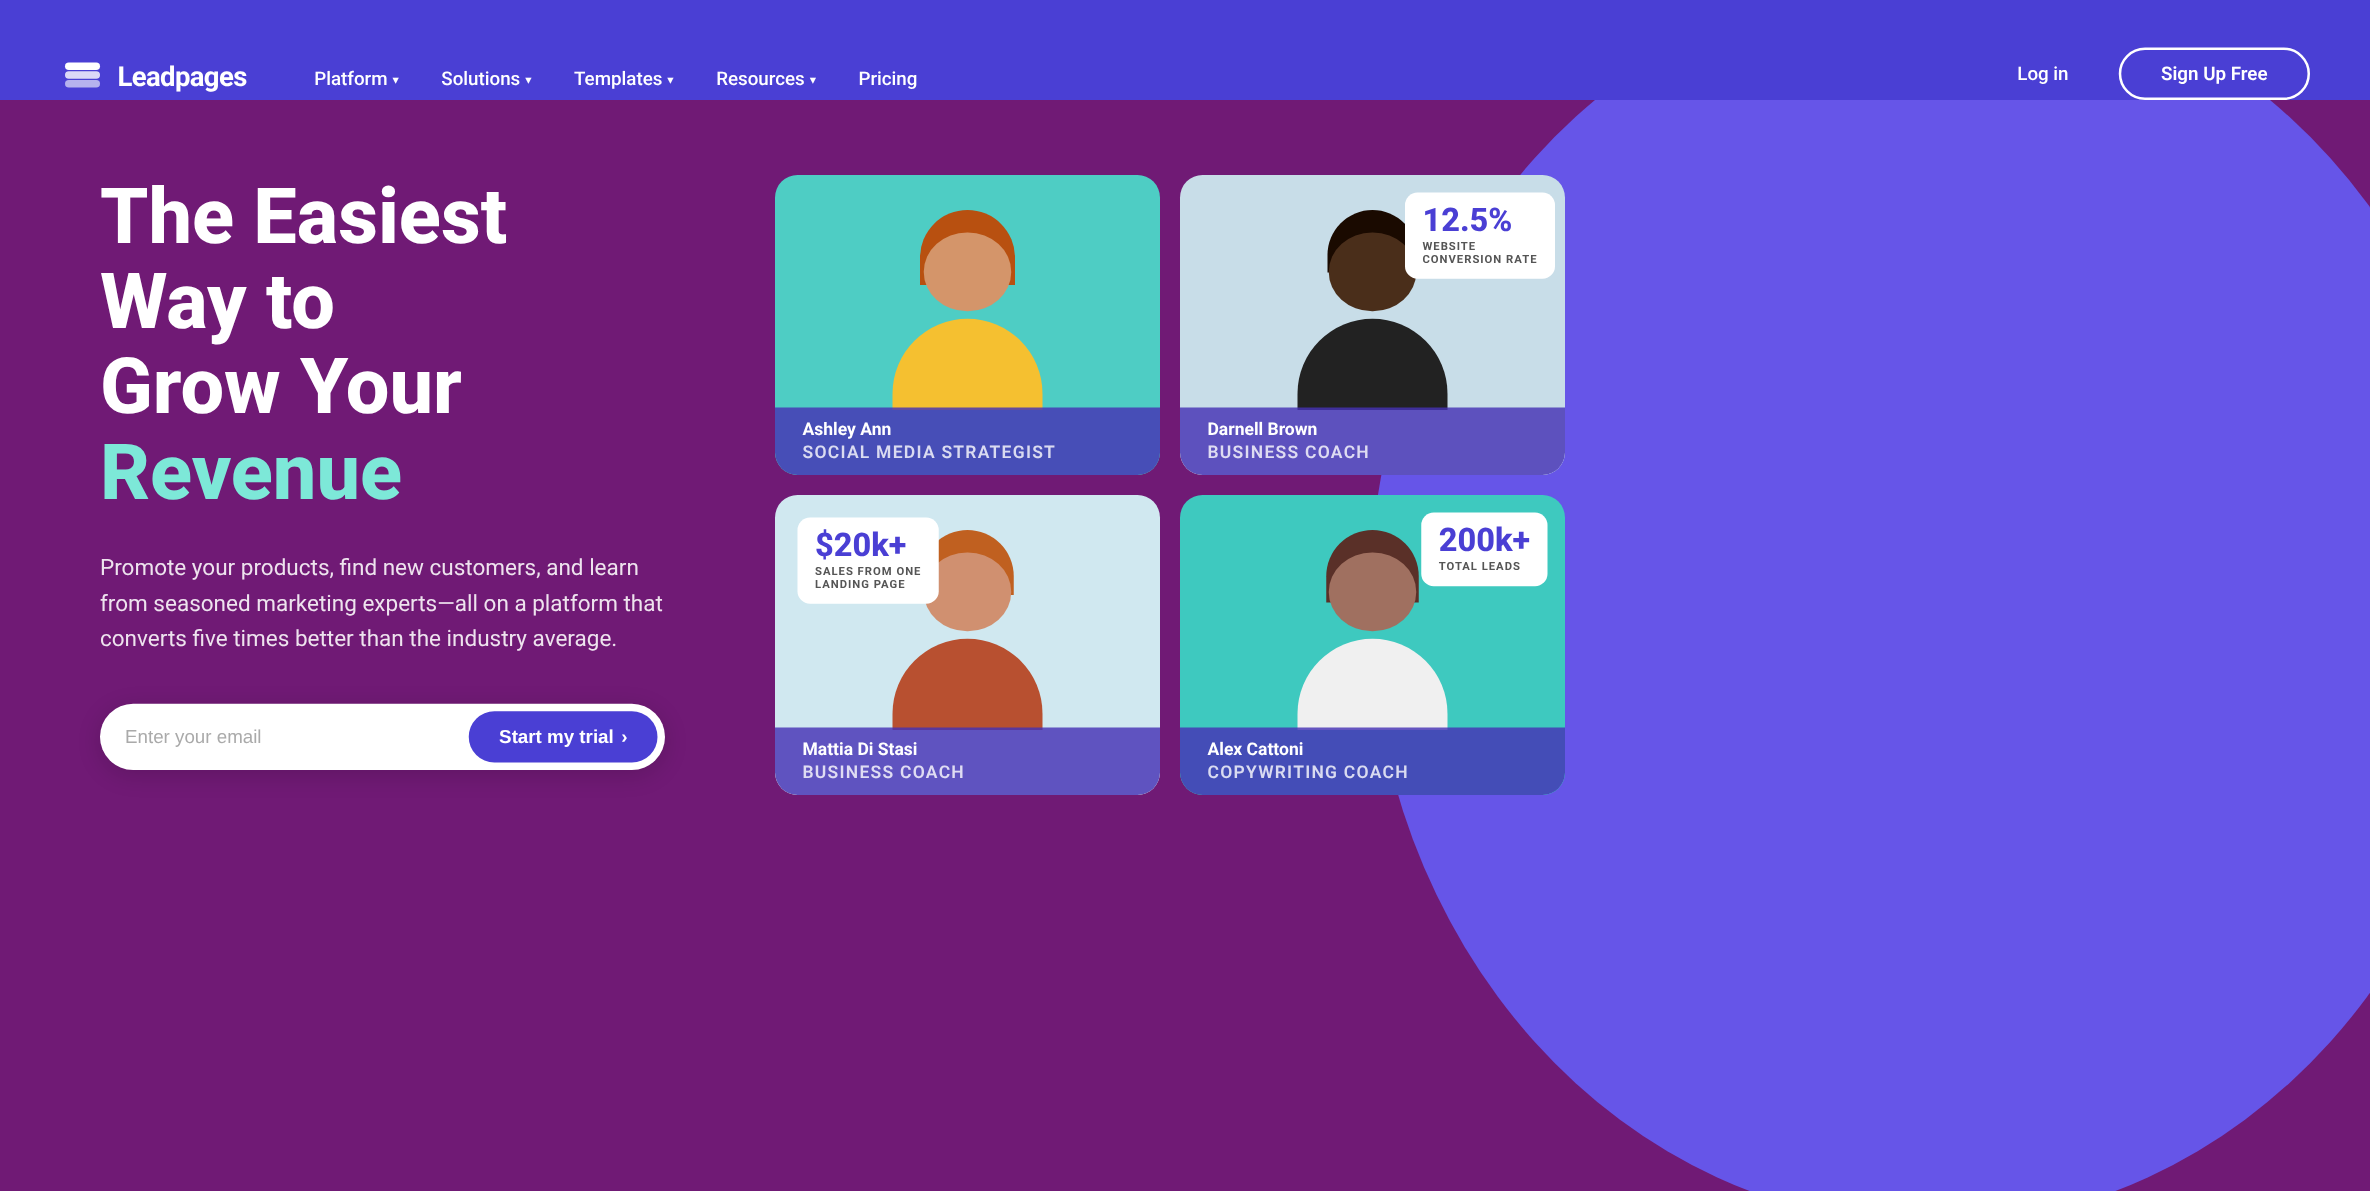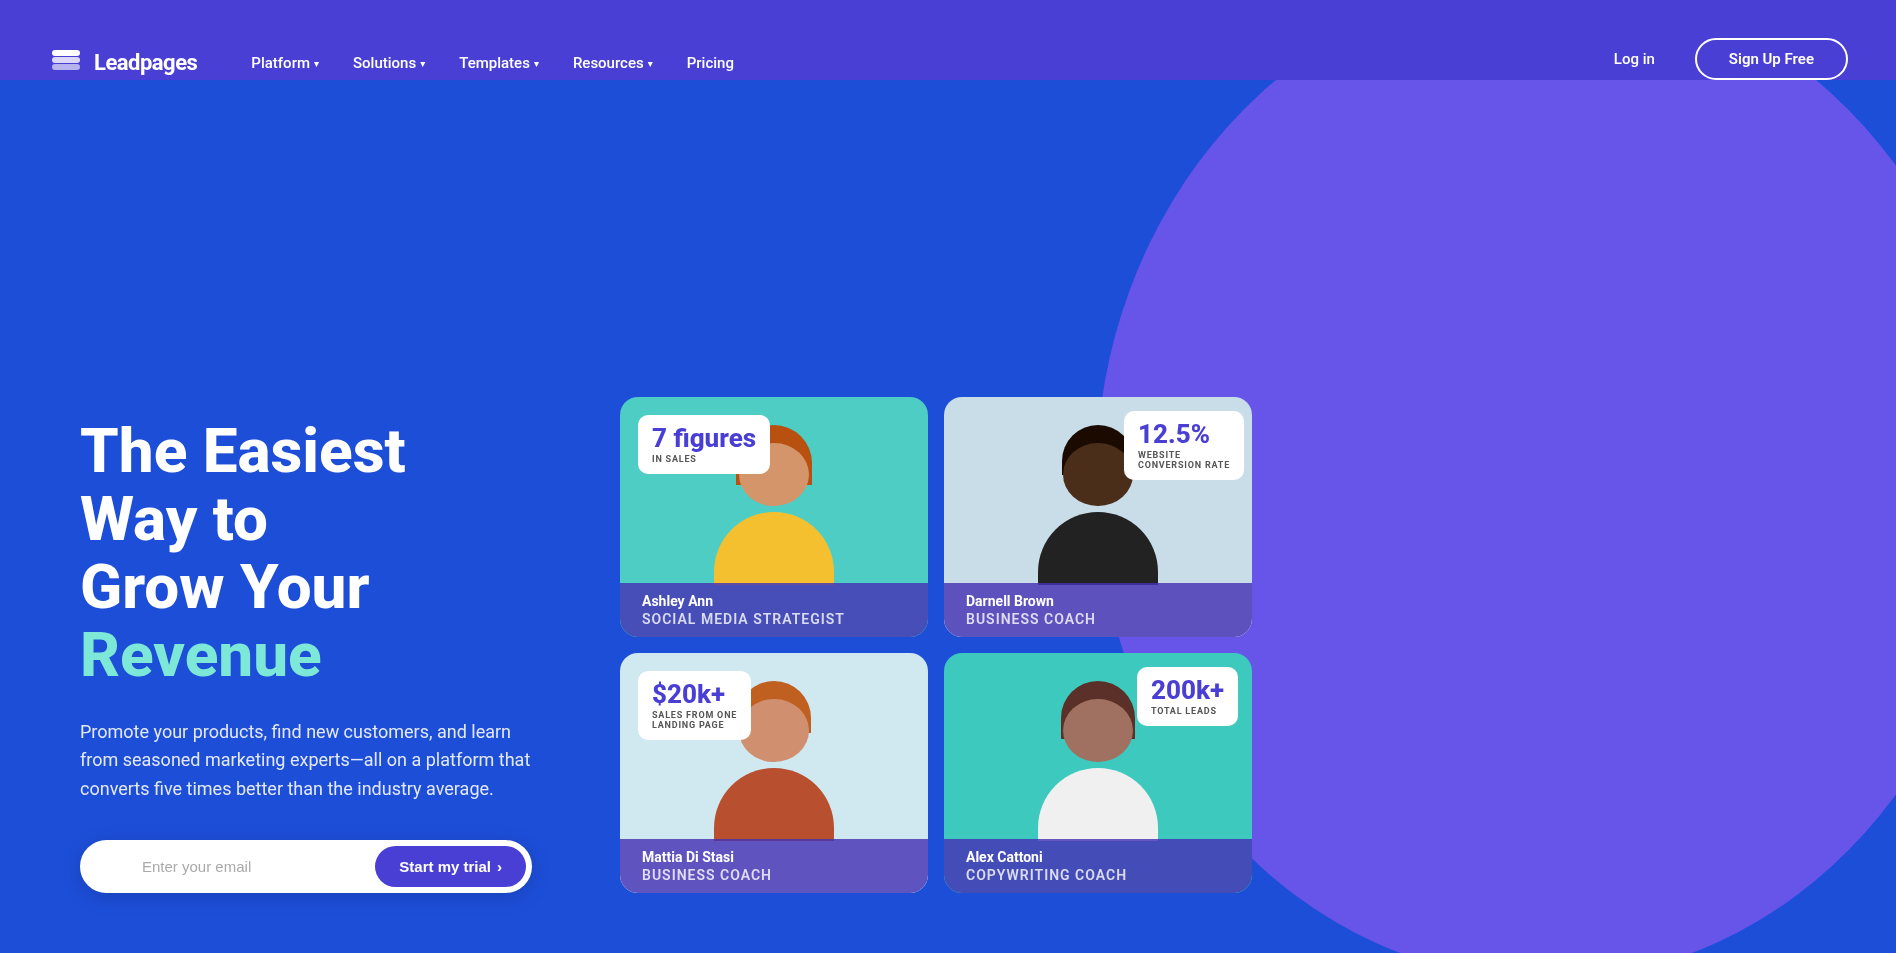--- a/index.html
+++ b/index.html
@@ -89,25 +89,25 @@
       border-radius: 40px;
       padding: 10px 32px;
       cursor: pointer;
       text-decoration: none;
       white-space: nowrap;
     }
 
     
     .hero {
       display: flex;
-      align-items: flex-end;
+      align-items: flex-start;
       position: relative;
       min-height: 873px;
       overflow: hidden;
-      background: #1d4ed8;
+      background: #701a75;
     }
 
     
     .hero::before {
       content: '';
       position: absolute;
       right: -100px;
       top: -100px;
       width: 900px;
       height: 1000px;
@@ -154,21 +154,20 @@
     }
 
     .hero-input {
       flex: 1;
       border: none;
       outline: none;
       font-size: 15px;
       color: #444;
       background: transparent;
       padding: 8px 0;
-      margin-left: 42px;
     }
 
     .hero-input::placeholder { color: #aaa; }
 
     .hero-btn {
       background: #4a3fd4;
       color: #fff;
       border: none;
       border-radius: 30px;
       padding: 12px 24px;
@@ -355,24 +354,20 @@
       <button class="hero-btn">
         <span>Start my trial</span>
         <span>›</span>
       </button>
     </form>
   </div>
 
   <div class="hero-right">
 
     <div class="card" style="background:#4ecdc4;">
-      <div class="card-stat">
-        <div class="card-stat-number">7 figures</div>
-        <div class="card-stat-label">IN SALES</div>
-      </div>
       <div class="avatar-placeholder">
         <div class="avatar-circle" style="background:transparent; position:relative;">
 
           <div style="position:absolute;top:0;left:50%;transform:translateX(-50%);width:76px;height:60px;background:#b85010;border-radius:38px 38px 0 0;z-index:1;"></div>
 
           <div class="avatar-head ashley-head" style="position:relative;z-index:2;"></div>
 
           <div class="avatar-shoulder ashley-shoulder" style="position:relative;z-index:2;border-radius:60px 60px 0 0;"></div>
         </div>
       </div>

